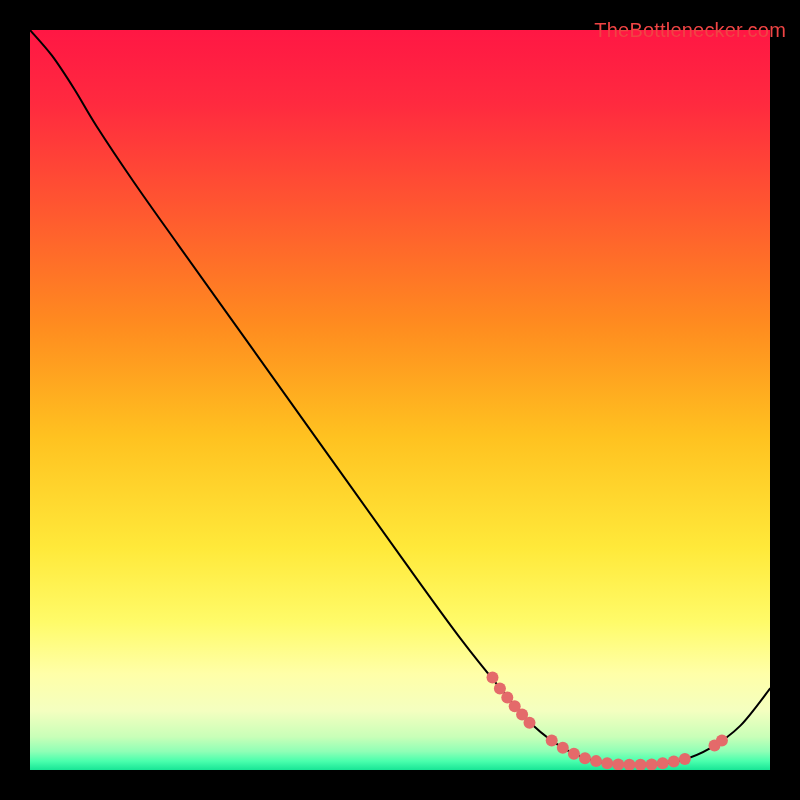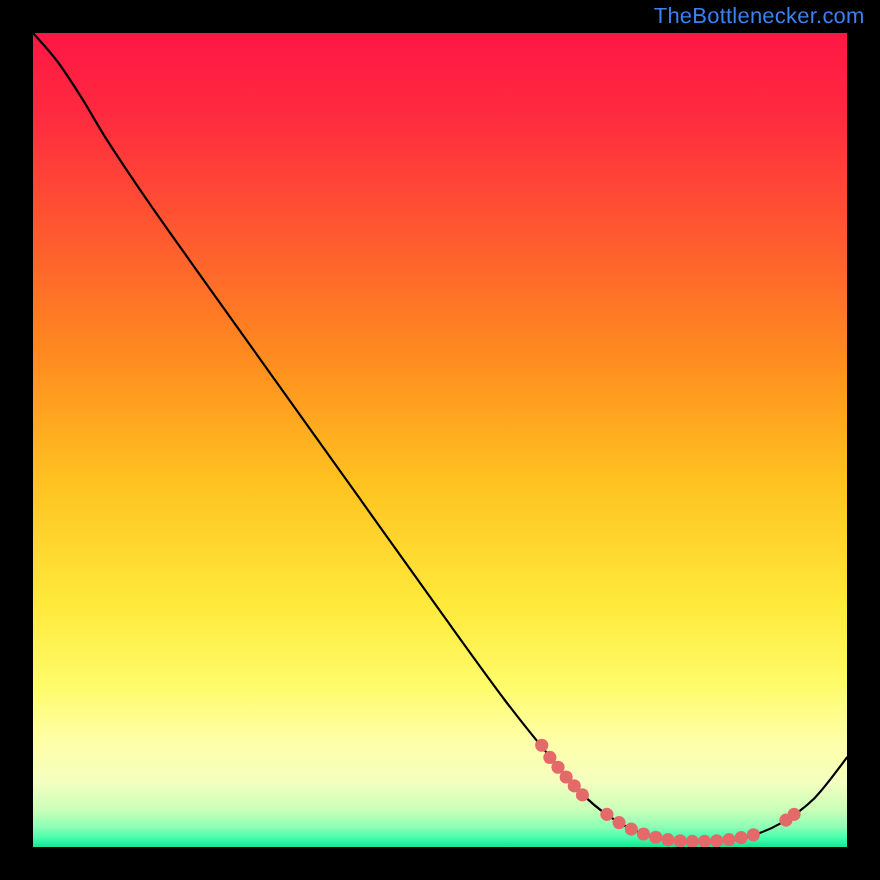--- a/index.html
+++ b/index.html
@@ -12,23 +12,23 @@
     font-family: Arial, Helvetica, sans-serif;
   }
   .stage {
     position: relative;
     width: 800px;
     height: 800px;
     background: #000;
   }
   .watermark {
     position: absolute;
-    top: 4px;
+    top: 19px;
     right: 14px;
-    color: #3b82f6;
+    color: #ef4444;
     font-size: 20px;
     font-weight: 400;
     letter-spacing: 0.2px;
     z-index: 10;
   }
   .plot {
     position: absolute;
     left: 30px;
     top: 30px;
     width: 740px;

